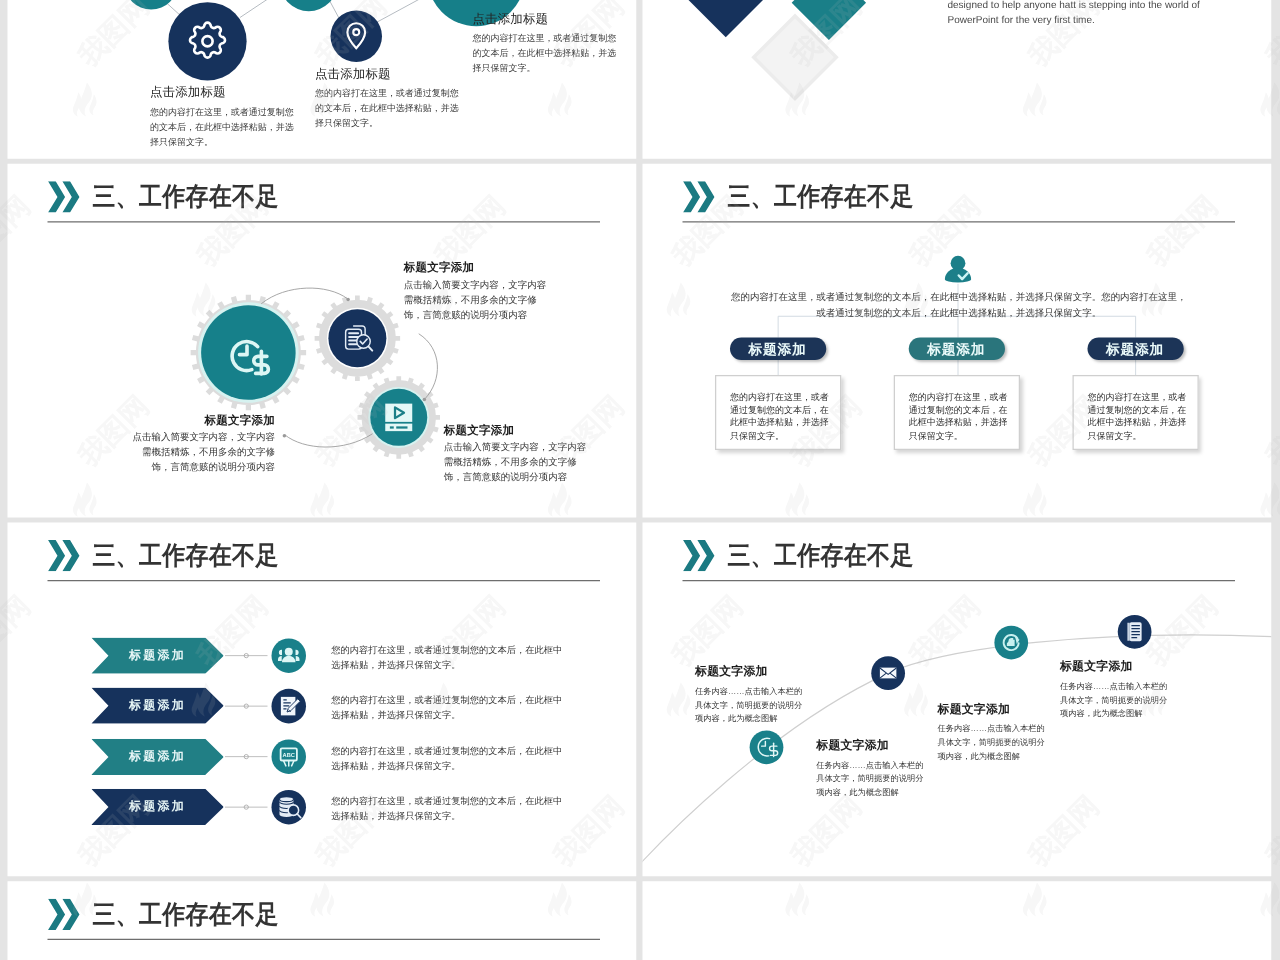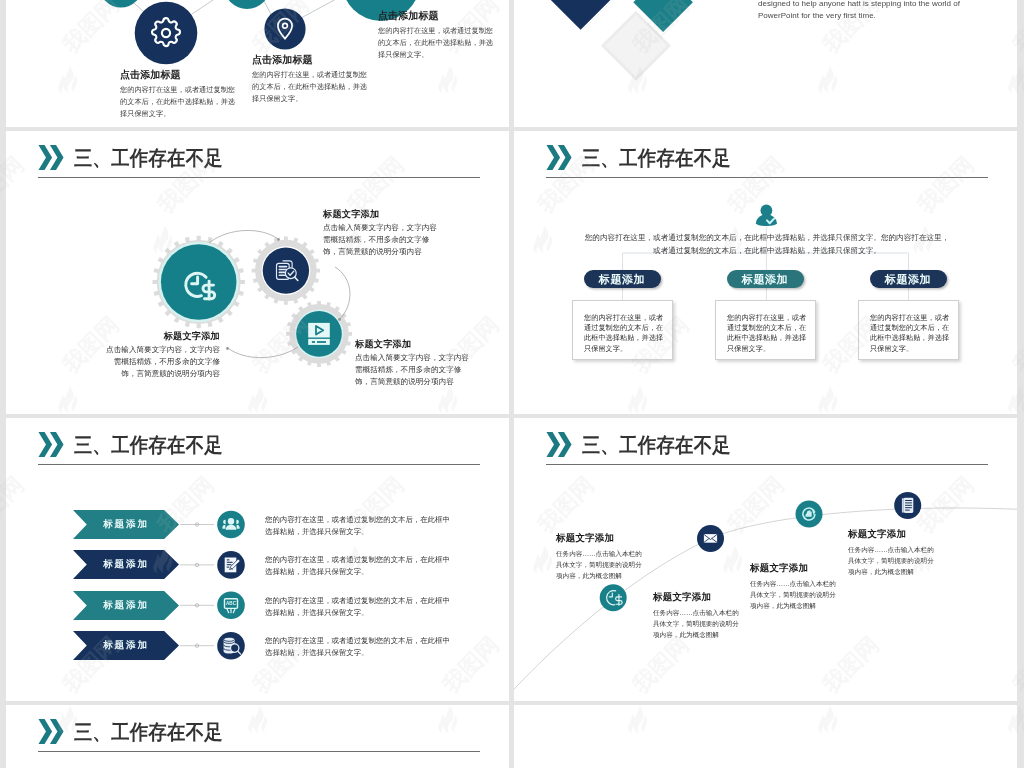--- a/index.html
+++ b/index.html
@@ -15,21 +15,21 @@
   svg.lay{position:absolute;left:0;top:0;overflow:visible}
 
   .s-head{position:absolute;left:31px;top:14px;display:flex;align-items:center}
   .chev{width:28px;height:25px;flex:0 0 auto;display:block}
   .s-title{font-size:20.5px;font-weight:bold;color:#333;letter-spacing:0.3px;margin-left:9px;
            line-height:1;white-space:nowrap;position:relative;top:1px;
            transform:scaleX(0.895);transform-origin:left center}
   .s-rule{position:absolute;left:32px;top:46px;width:442px;height:1px;background:#6e6e6e}
 
   .ci-blk{position:absolute}
-  .ci-ttl{font-size:10px;font-weight:bold;color:#232323;letter-spacing:.1px;margin-bottom:3px;line-height:1.2}
+  .ci-ttl{font-size:10px;font-weight:normal;color:#232323;letter-spacing:.1px;margin-bottom:3px;line-height:1.2}
   .ci-bdy{font-size:7.2px;line-height:1.65;color:#3a3a3a}
 
   .di-body{position:absolute;font-size:8px;line-height:1.48;color:#4a4a4a}
 
   .g-blk{position:absolute}
   .g-ttl{font-size:9.2px;font-weight:bold;color:#1f1f1f;margin-bottom:1px;letter-spacing:.2px;line-height:1.45}
   .g-bdy{font-size:7.6px;line-height:1.55;color:#333}
 
   .oc-lead{position:absolute;font-size:7.6px;line-height:1.7;color:#343434;text-align:center}
   .oc-pill{position:absolute;height:18px;border-radius:9px;display:flex;align-items:center;

